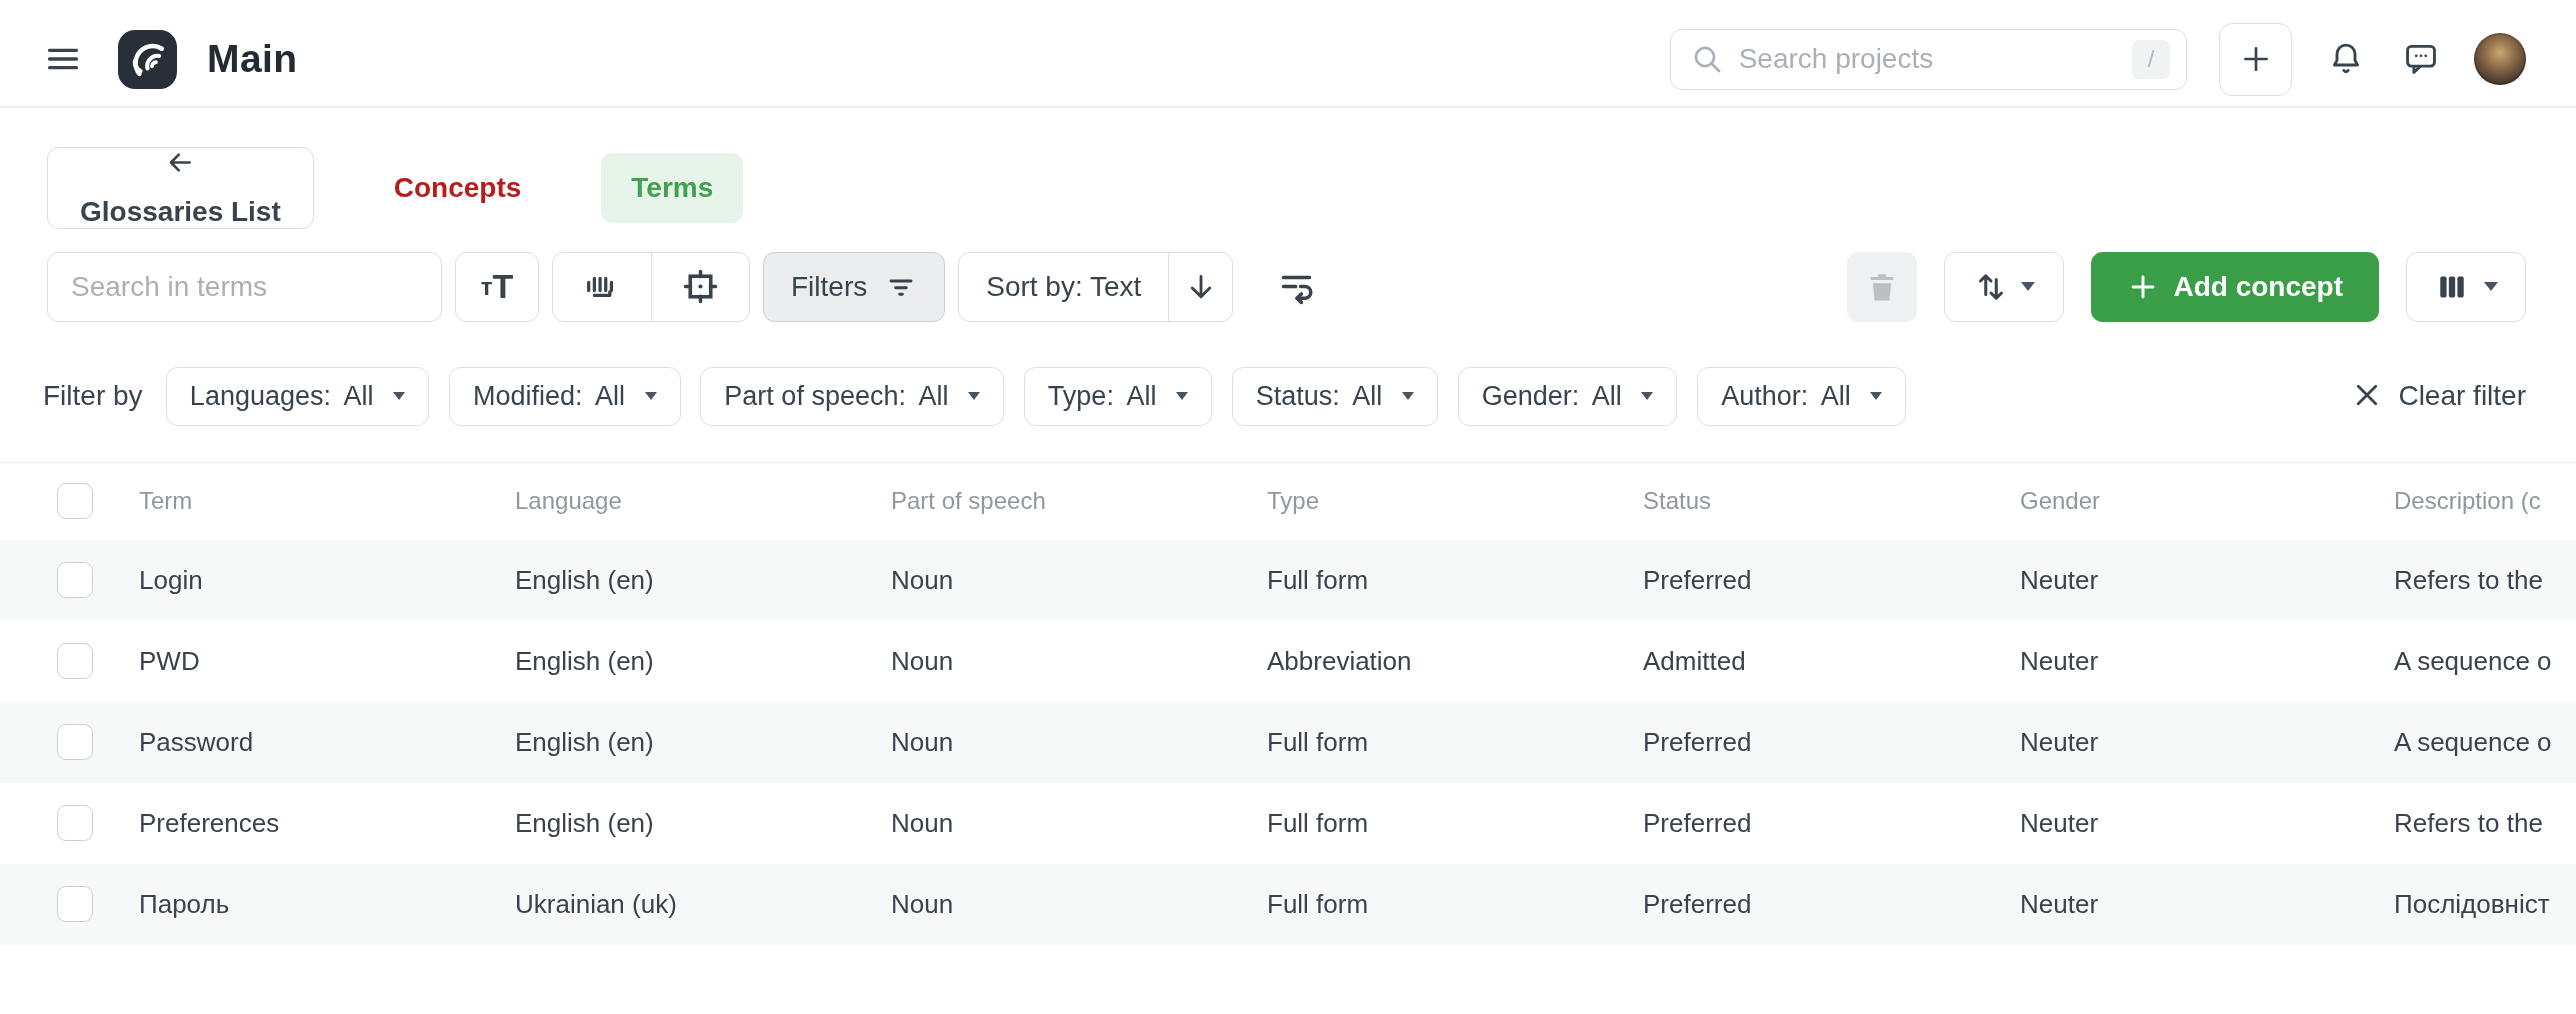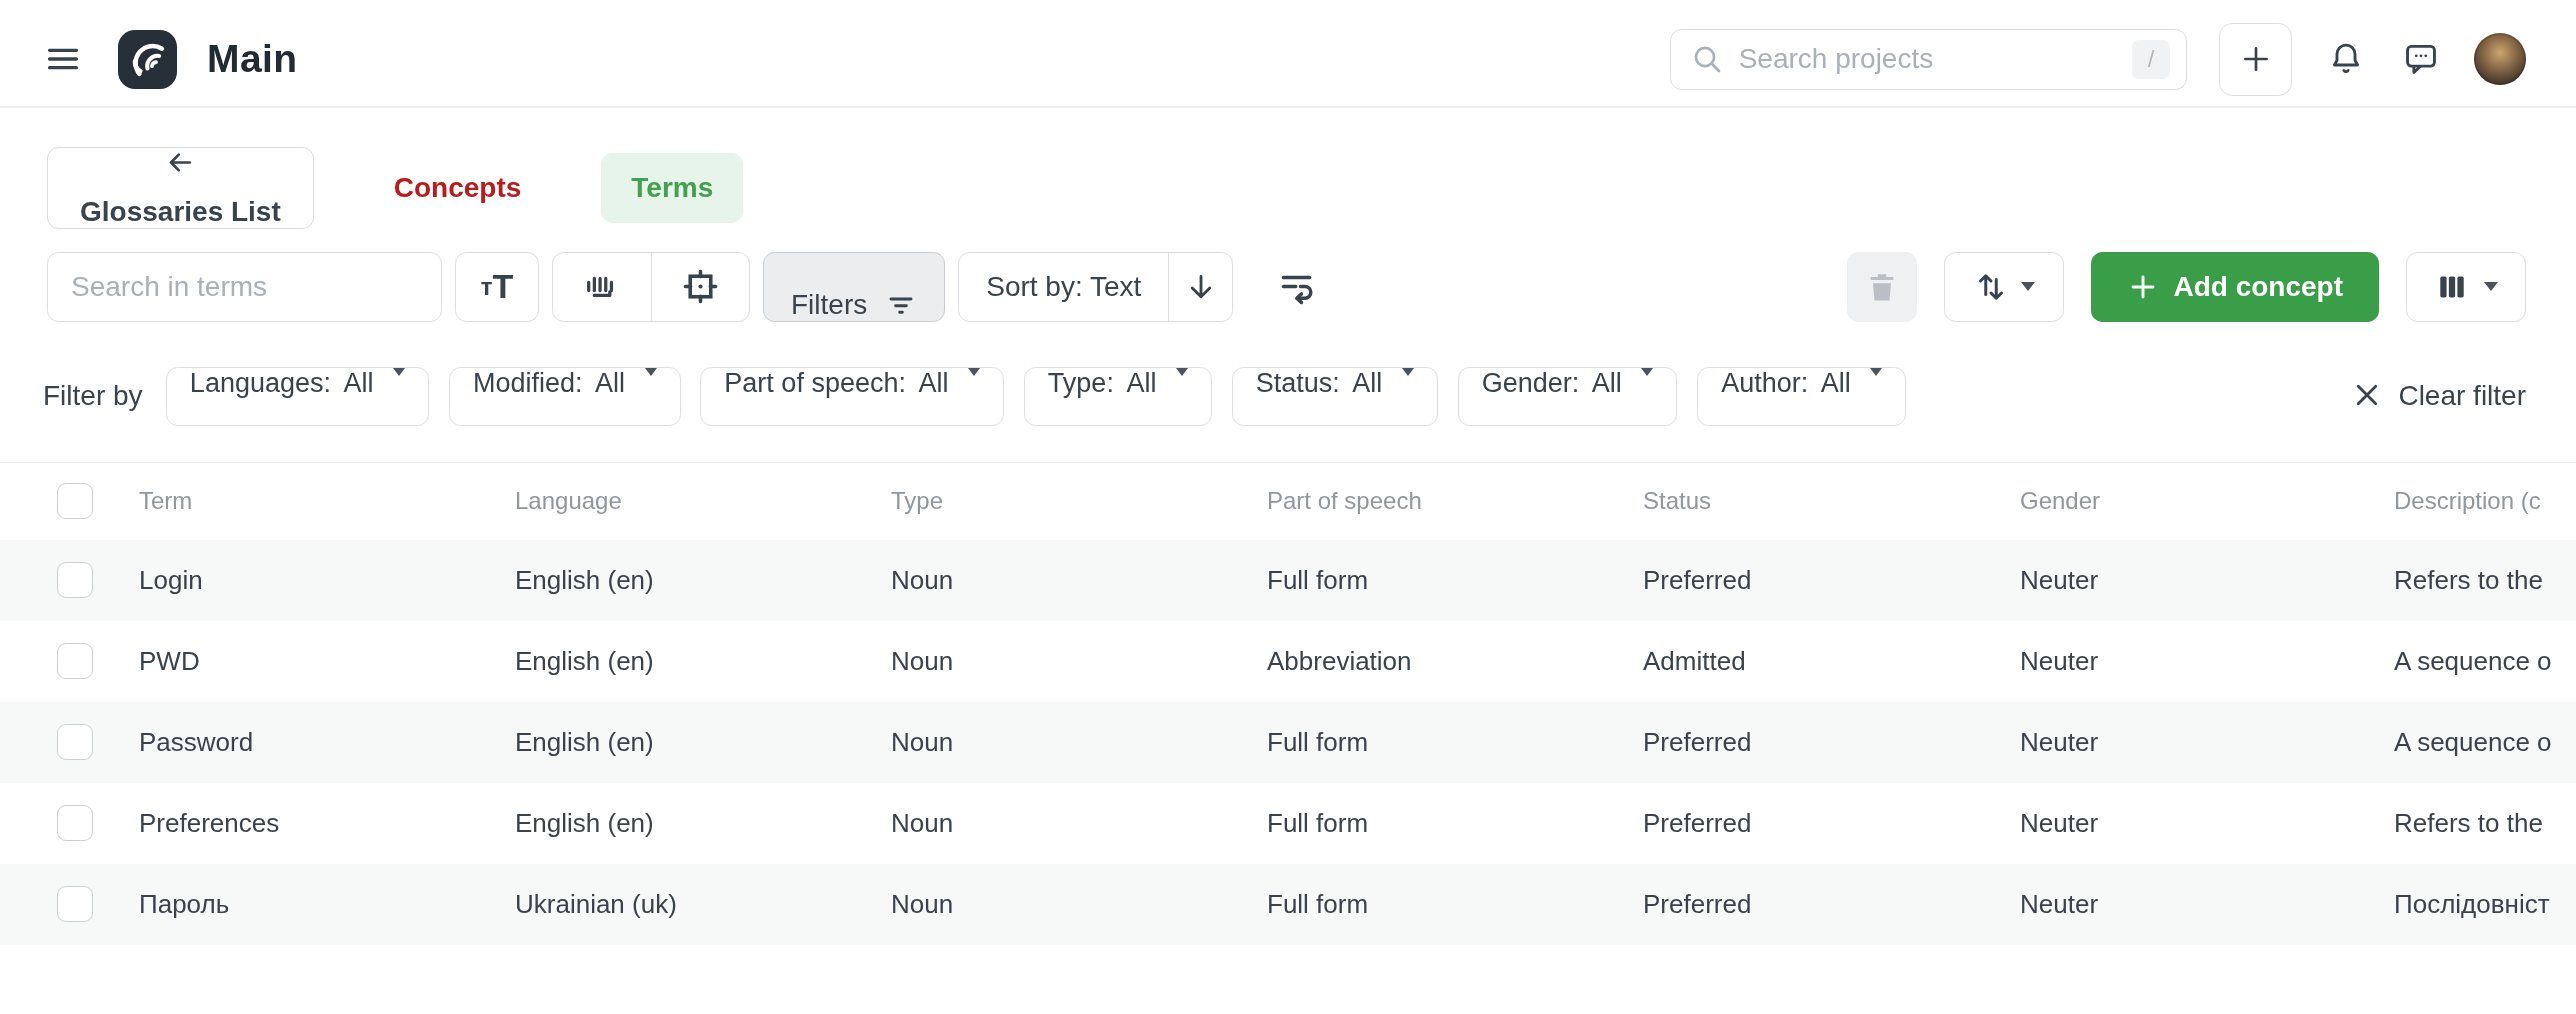--- a/index.html
+++ b/index.html
@@ -47,38 +47,38 @@
   .search-terms input { border:none; outline:none; width:100%; font-size:28px; color:#3a434d;
           font-family:inherit; background:transparent; }
   .search-terms input::placeholder { color:#aab0b7; }
   .tool-btn { height:70px; border:1.8px solid #dadde1; border-radius:11.6px; background:#fff;
           display:flex; align-items:center; justify-content:center; cursor:pointer; }
   .btn-tt { width:84px; font-weight:700; color:#39434e; }
   .btn-tt .t-small { font-size:24px; } .btn-tt .t-big { font-size:34px; }
   .btn-group { padding:0; overflow:hidden; }
   .btn-group .seg { width:98px; height:100%; display:flex; align-items:center; justify-content:center; cursor:pointer; }
   .btn-group .seg + .seg { border-left:1.8px solid #dadde1; }
-  .btn-filters { gap:18px; padding:0 27px; background:#ebedee; border-color:#c9cdd1; font-size:28px; font-weight:500; color:#39434e;align-items:flex-end; }
+  .btn-filters { gap:18px; padding:0 27px; background:#ebedee; border-color:#c9cdd1; font-size:28px; font-weight:500; color:#39434e; }
   .btn-sort { padding:0; overflow:hidden; }
   .btn-sort .sort-main { padding:0 27px; height:100%; display:flex; align-items:center; font-size:28px; color:#39434e; cursor:pointer; }
   .btn-sort .sort-arrow { width:64px; height:100%; border-left:1.8px solid #dadde1; display:flex; align-items:center; justify-content:center; cursor:pointer; }
   .wrap-icon-btn { margin-left:25px; width:50px; height:50px; display:flex; align-items:center; justify-content:center; cursor:pointer; }
   .btn-trash { width:70px; background:#eff0f2; border:none; }
   .btn-updown { width:120px; gap:12.5px; }
   .btn-add { background:var(--green); border:none; color:#fff; font-size:28px; font-weight:600;
           gap:14.3px; padding:0 36px; }
   .btn-columns { width:120px; gap:14.3px; }
   .caret { width:0; height:0; border-left:7.2px solid transparent; border-right:7.2px solid transparent;
           border-top:9px solid #4a545e; }
 
   
   .filter-row { display:flex; align-items:center; gap:19.7px; margin:45px 50px 0 43px; }
   .filter-by { font-size:28px; color:#39434e; margin-right:3.6px; }
   .pill { height:59px; border:1.8px solid #dcdfe2; border-radius:11.6px; background:#fff;
-          display:flex; align-items:flex-start; gap:12.5px; padding:0 23px; font-size:27px; color:#39434e; cursor:pointer; }
+          display:flex; align-items:center; gap:12.5px; padding:0 23px; font-size:27px; color:#39434e; cursor:pointer; }
   .pill .pill-caret { margin-left:7.2px; border-left:6.3px solid transparent; border-right:6.3px solid transparent; border-top:8px solid #4a545e; width:0; height:0; }
   .clear-filter { margin-left:auto; display:flex; align-items:flex-start; gap:16px; font-size:28px; color:#39434e; cursor:pointer; }
 
   
   .table { margin-top:36px; border-top:1.8px solid #e8eaeb; width:2576px; }
   .trow { display:grid; grid-template-columns:139px 376px 376px 376px 376px 377px 374px 1fr;
           align-items:center; }
   .thead { height:77px; font-size:24px; color:#90979f; }
   .tbody .trow { height:81px; font-size:26px; color:#3a434d; }
   .tbody .trow:nth-child(odd) { background:#f7f8f8; }
@@ -280,22 +280,22 @@
   </div>
 </div>
 
 <div class="table">
   <div class="trow thead" id="thead">
       <div class="cell c-check">
         <span class="checkbox"></span>
       </div>
       <div class="cell">Term</div>
       <div class="cell">Language</div>
+      <div class="cell">Part of speech</div>
       <div class="cell">Type</div>
-      <div class="cell">Part of speech</div>
       <div class="cell">Status</div>
       <div class="cell">Gender</div>
       <div class="cell">Description (c</div>
     </div>
   <div class="tbody" id="tbody">
       <div class="trow">
         <div class="cell c-check">
           <span class="checkbox"></span>
         </div>
         <div class="cell">Login</div>

